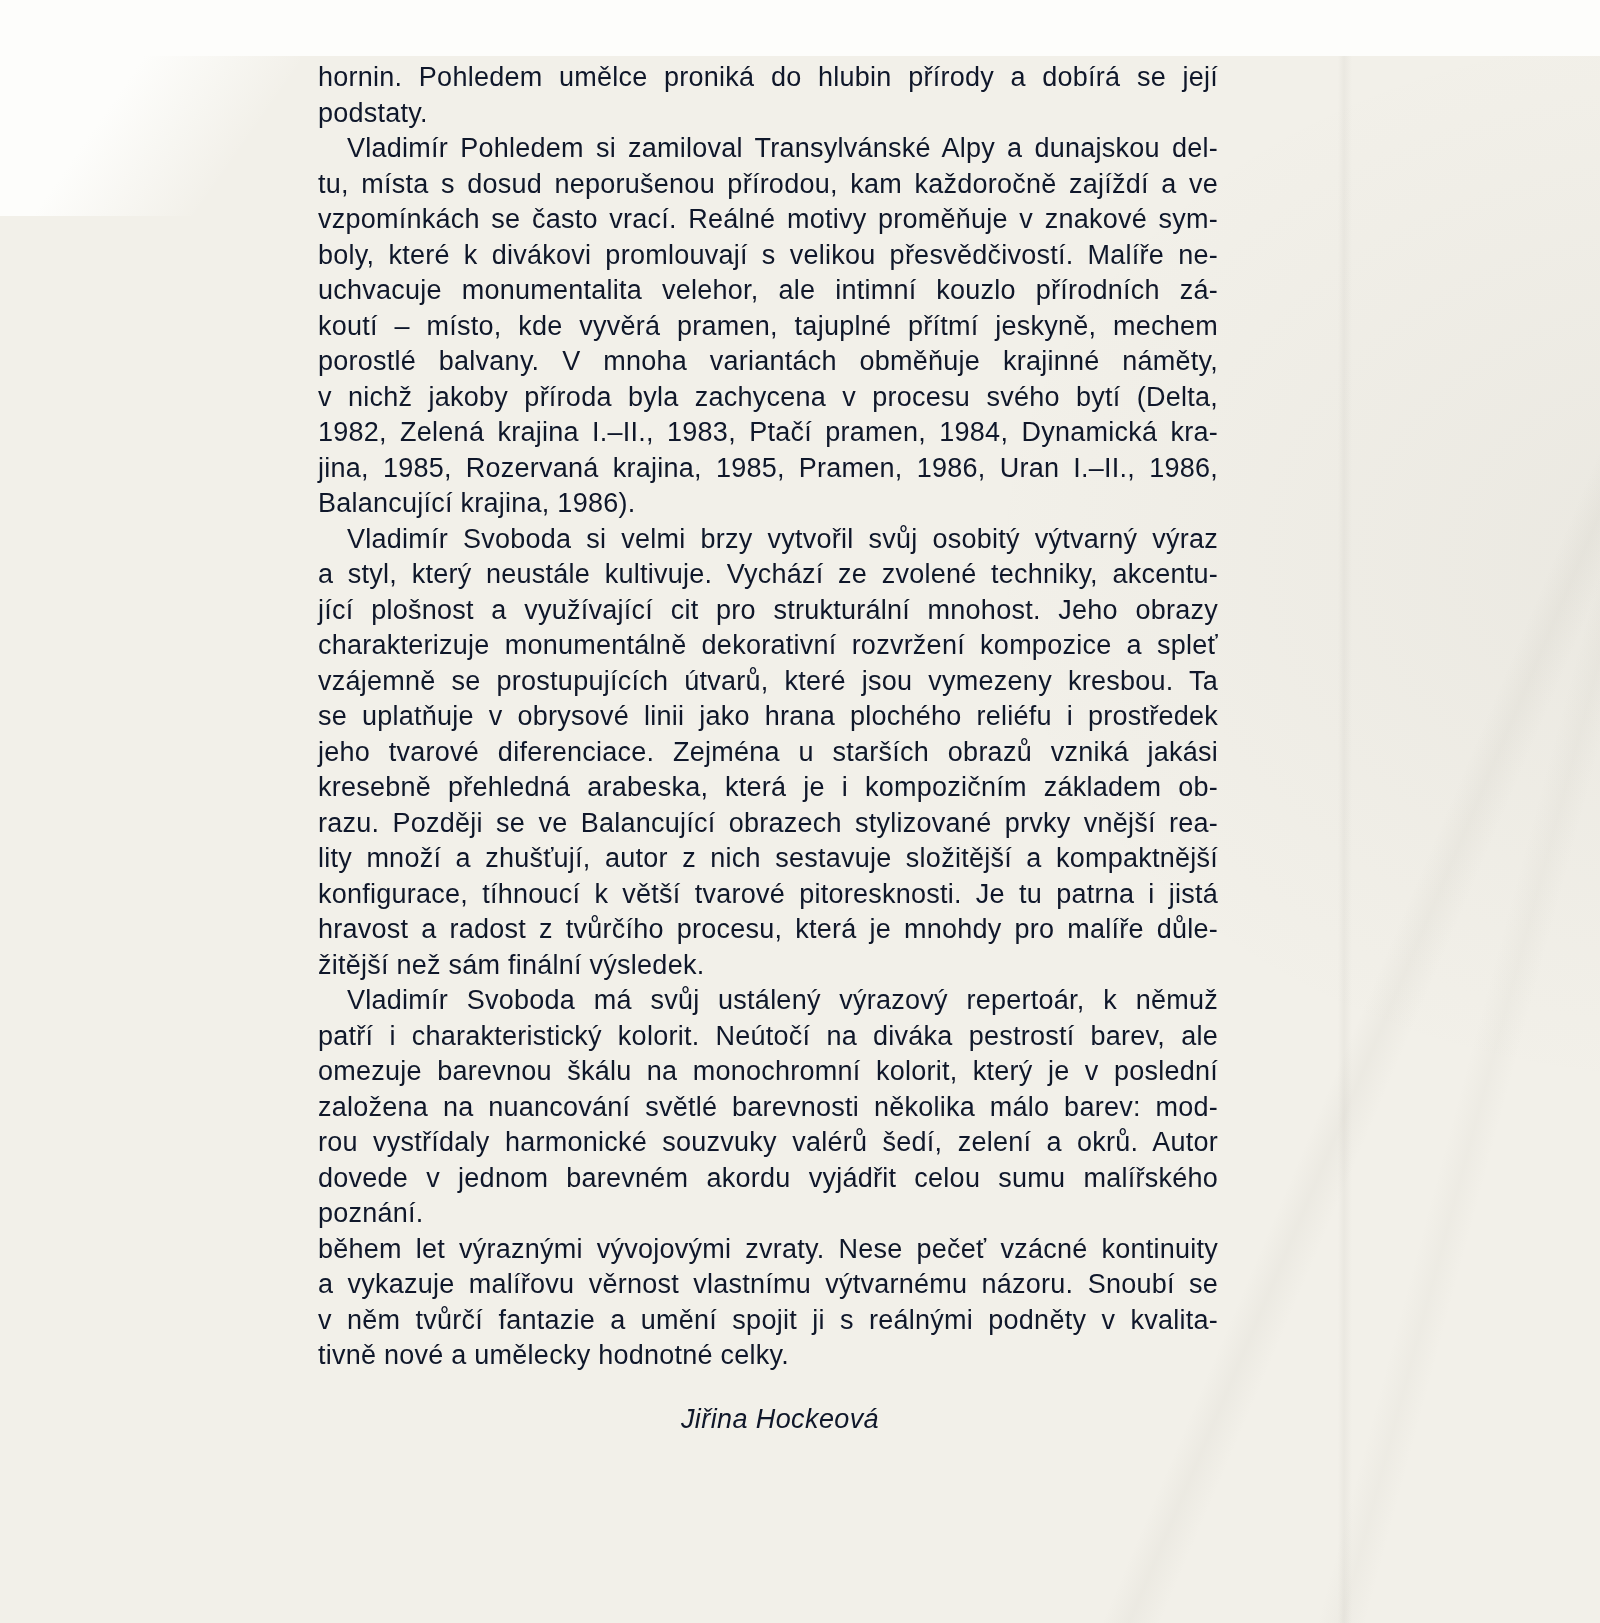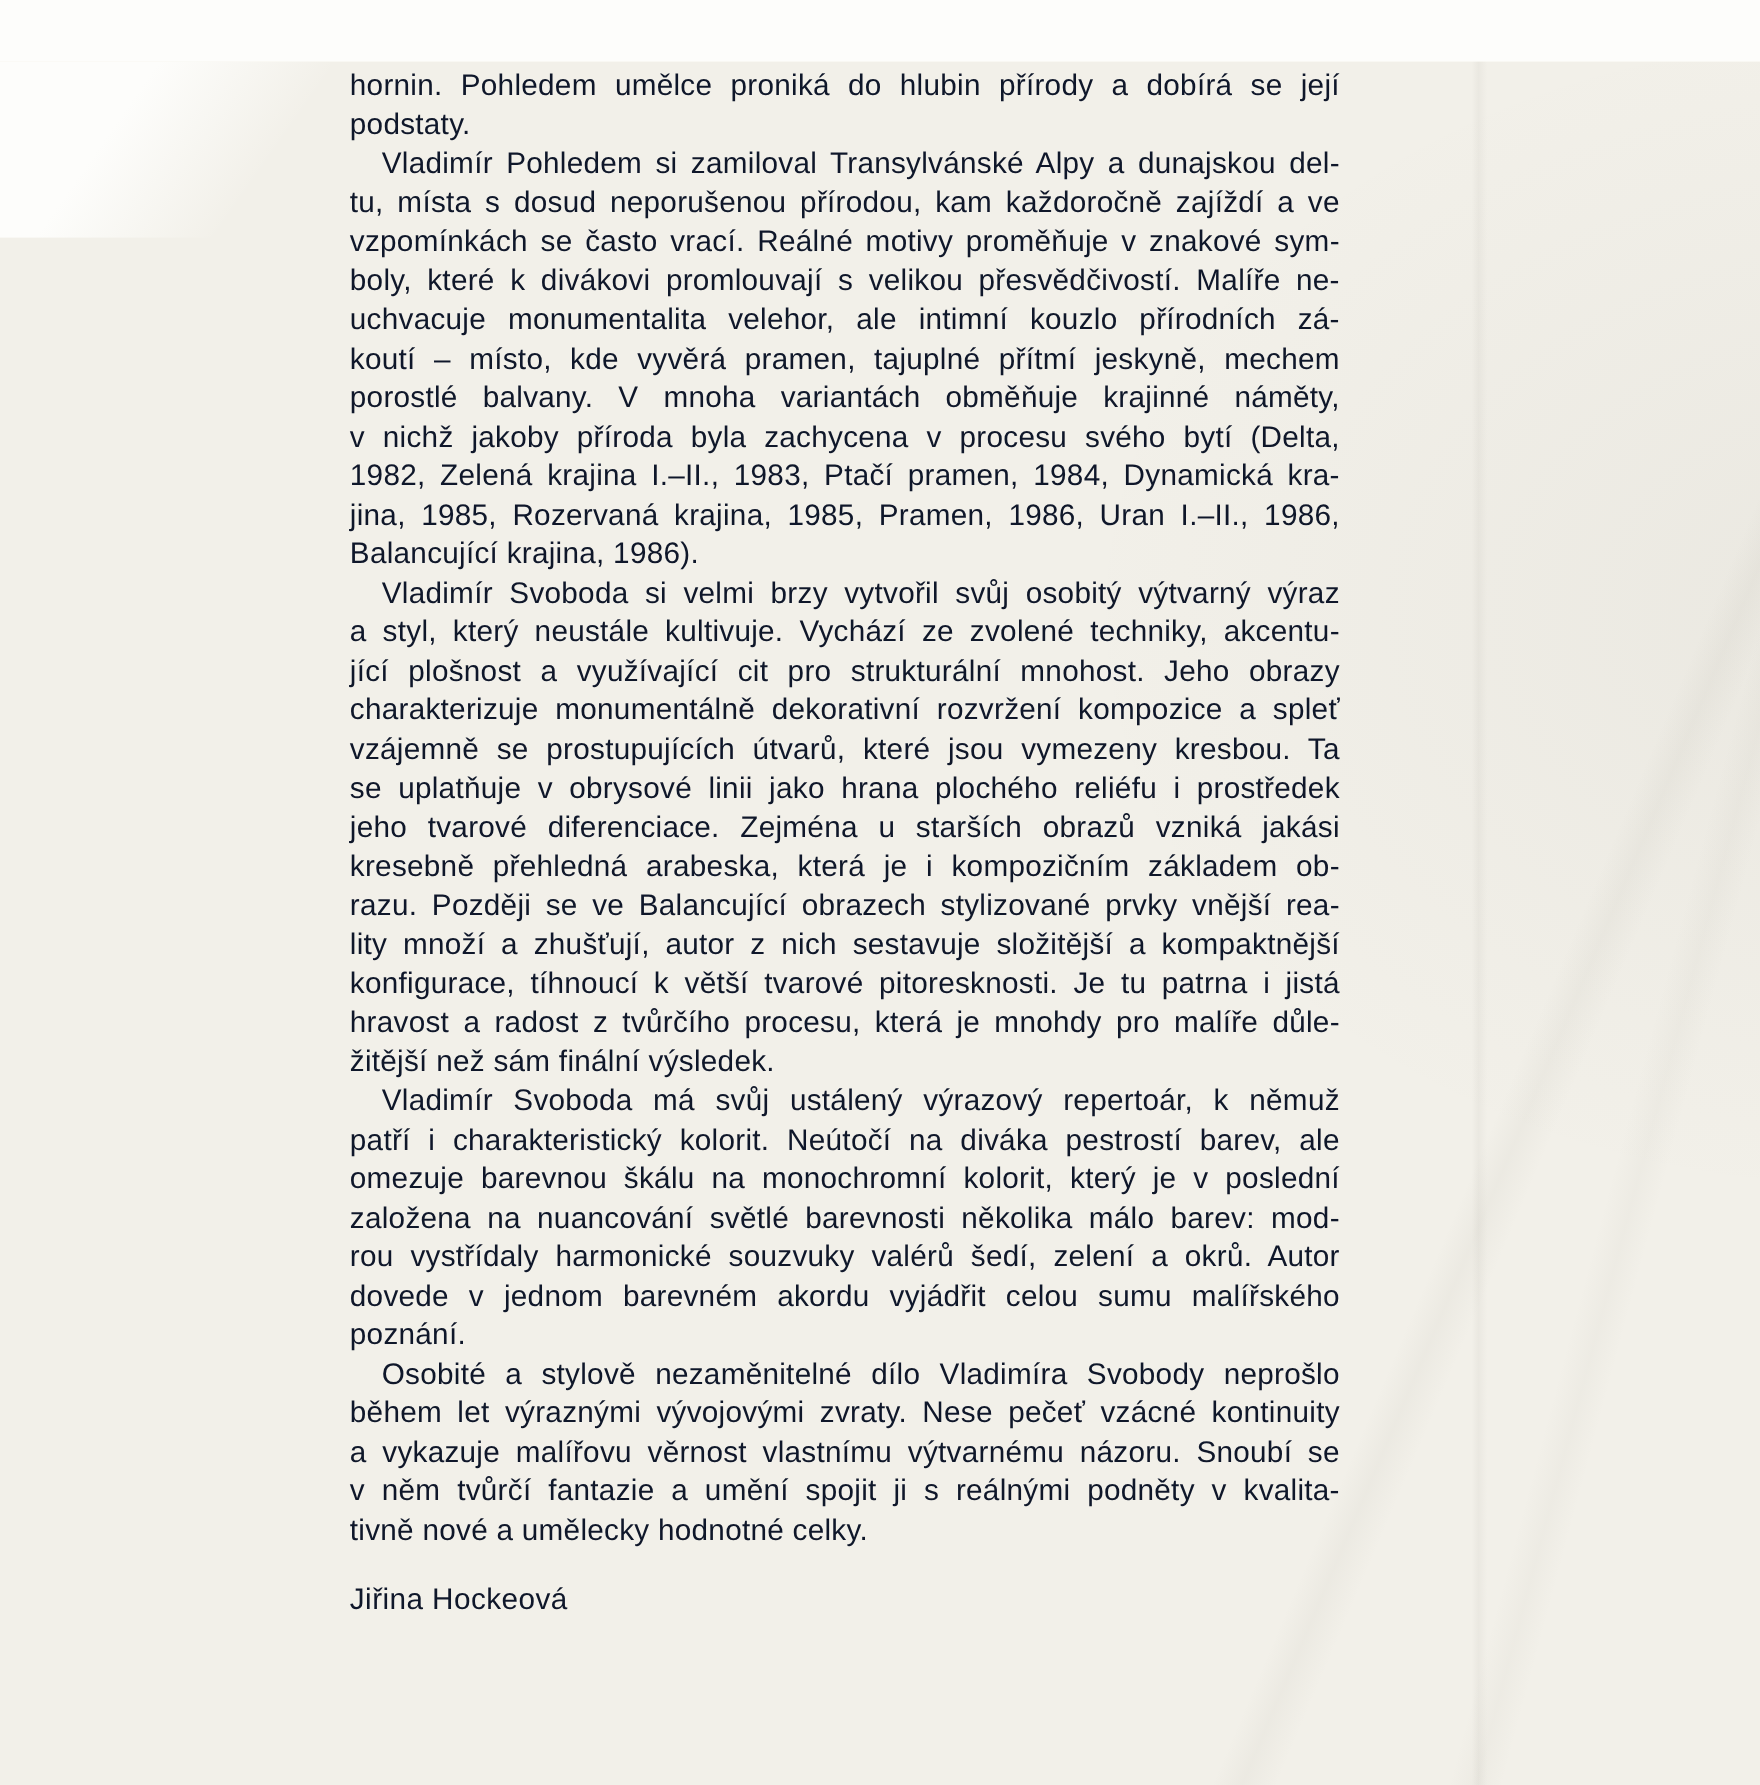--- a/index.html
+++ b/index.html
@@ -61,22 +61,23 @@
   }
   .line.last {
     text-align-last: left;
   }
   .line.indent {
     text-indent: 29px;
   }
   .signature {
     margin-top: 28px;
     margin-right: -24px;
-    text-align: left;
+    text-align: center;
     letter-spacing: 0.4px;
+    font-style: italic;
   }
 </style>
 </head>
 <body>
 
 <div class="screen">
   <div class="paper">
     <div class="scan-artifacts"></div>
   </div>
   <div class="text-column">
@@ -107,20 +108,19 @@
       <div class="line">konfigurace, tíhnoucí k větší tvarové pitoresknosti. Je tu patrna i jistá</div>
       <div class="line">hravost a radost z tvůrčího procesu, která je mnohdy pro malíře důle-</div>
       <div class="line last">žitější než sám finální výsledek.</div>
       <div class="line indent">Vladimír Svoboda má svůj ustálený výrazový repertoár, k němuž</div>
       <div class="line">patří i charakteristický kolorit. Neútočí na diváka pestrostí barev, ale</div>
       <div class="line">omezuje barevnou škálu na monochromní kolorit, který je v poslední</div>
       <div class="line">založena na nuancování světlé barevnosti několika málo barev: mod-</div>
       <div class="line">rou vystřídaly harmonické souzvuky valérů šedí, zelení a okrů. Autor</div>
       <div class="line">dovede v jednom barevném akordu vyjádřit celou sumu malířského</div>
       <div class="line last">poznání.</div>
-      <div class="line indent">Osobité a stylově nezaměnitelné dílo Vladimíra Svobody neprošlo</div>
       <div class="line">během let výraznými vývojovými zvraty. Nese pečeť vzácné kontinuity</div>
       <div class="line">a vykazuje malířovu věrnost vlastnímu výtvarnému názoru. Snoubí se</div>
       <div class="line">v něm tvůrčí fantazie a umění spojit ji s reálnými podněty v kvalita-</div>
       <div class="line last">tivně nové a umělecky hodnotné celky.</div>
       <div class="signature">Jiřina Hockeová</div>
   </div>
 </div>
 
 </body></html>

